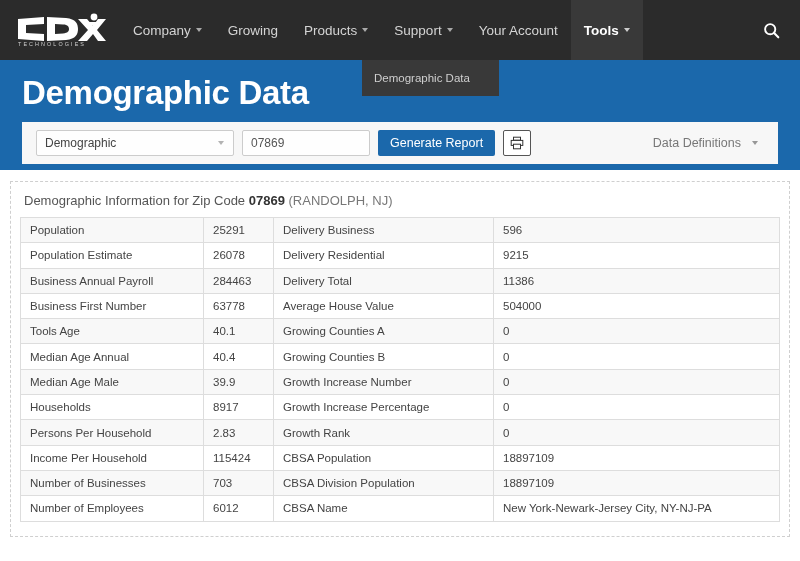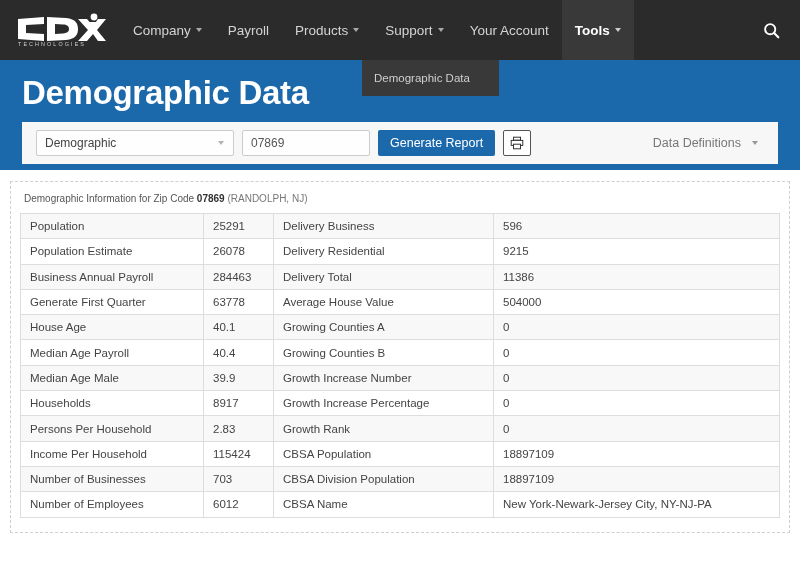--- a/index.html
+++ b/index.html
@@ -168,21 +168,21 @@
   .defs .caret { border-top-color: #777; }
 
   
   .panel {
     margin: 11px 10px 0 10px;
     border: 1px dashed #cfcfcf;
     padding: 10px 9px 14px 9px;
     background: #fff;
   }
   .panel-caption {
-    font-size: 10px;
+    font-size: 13px;
     color: #555;
     padding: 1px 4px 9px 4px;
   }
   .panel-caption b { font-weight: bold; color: #333; }
   .panel-caption .muted { color: #777; }
 
   table.data {
     width: 100%;
     border-collapse: collapse;
     table-layout: fixed;
@@ -221,21 +221,21 @@
       <text x="4" y="33" fill="#cfcfcf" font-size="5.4" letter-spacing="2.1" font-family="Liberation Sans, sans-serif">TECHNOLOGIES</text>
     </svg>
   </a>
 
   <div class="nav-items">
     <div class="nav-item">
       <span>Company</span>
       <i class="caret"></i>
     </div>
     <div class="nav-item">
-      <span>Payroll</span>
+      <span>Growing</span>
     </div>
     <div class="nav-item">
       <span>Products</span>
       <i class="caret"></i>
     </div>
     <div class="nav-item">
       <span>Support</span>
       <i class="caret"></i>
     </div>
     <div class="nav-item">
@@ -308,33 +308,33 @@
           <td class="c3">Delivery Residential</td>
           <td class="c4">9215</td>
         </tr>
         <tr>
           <td class="c1">Business Annual Payroll</td>
           <td class="c2">284463</td>
           <td class="c3">Delivery Total</td>
           <td class="c4">11386</td>
         </tr>
         <tr>
-          <td class="c1">Generate First Quarter</td>
+          <td class="c1">Business First Number</td>
           <td class="c2">63778</td>
           <td class="c3">Average House Value</td>
           <td class="c4">504000</td>
         </tr>
         <tr>
-          <td class="c1">House Age</td>
+          <td class="c1">Tools Age</td>
           <td class="c2">40.1</td>
           <td class="c3">Growing Counties A</td>
           <td class="c4">0</td>
         </tr>
         <tr>
-          <td class="c1">Median Age Payroll</td>
+          <td class="c1">Median Age Annual</td>
           <td class="c2">40.4</td>
           <td class="c3">Growing Counties B</td>
           <td class="c4">0</td>
         </tr>
         <tr>
           <td class="c1">Median Age Male</td>
           <td class="c2">39.9</td>
           <td class="c3">Growth Increase Number</td>
           <td class="c4">0</td>
         </tr>

